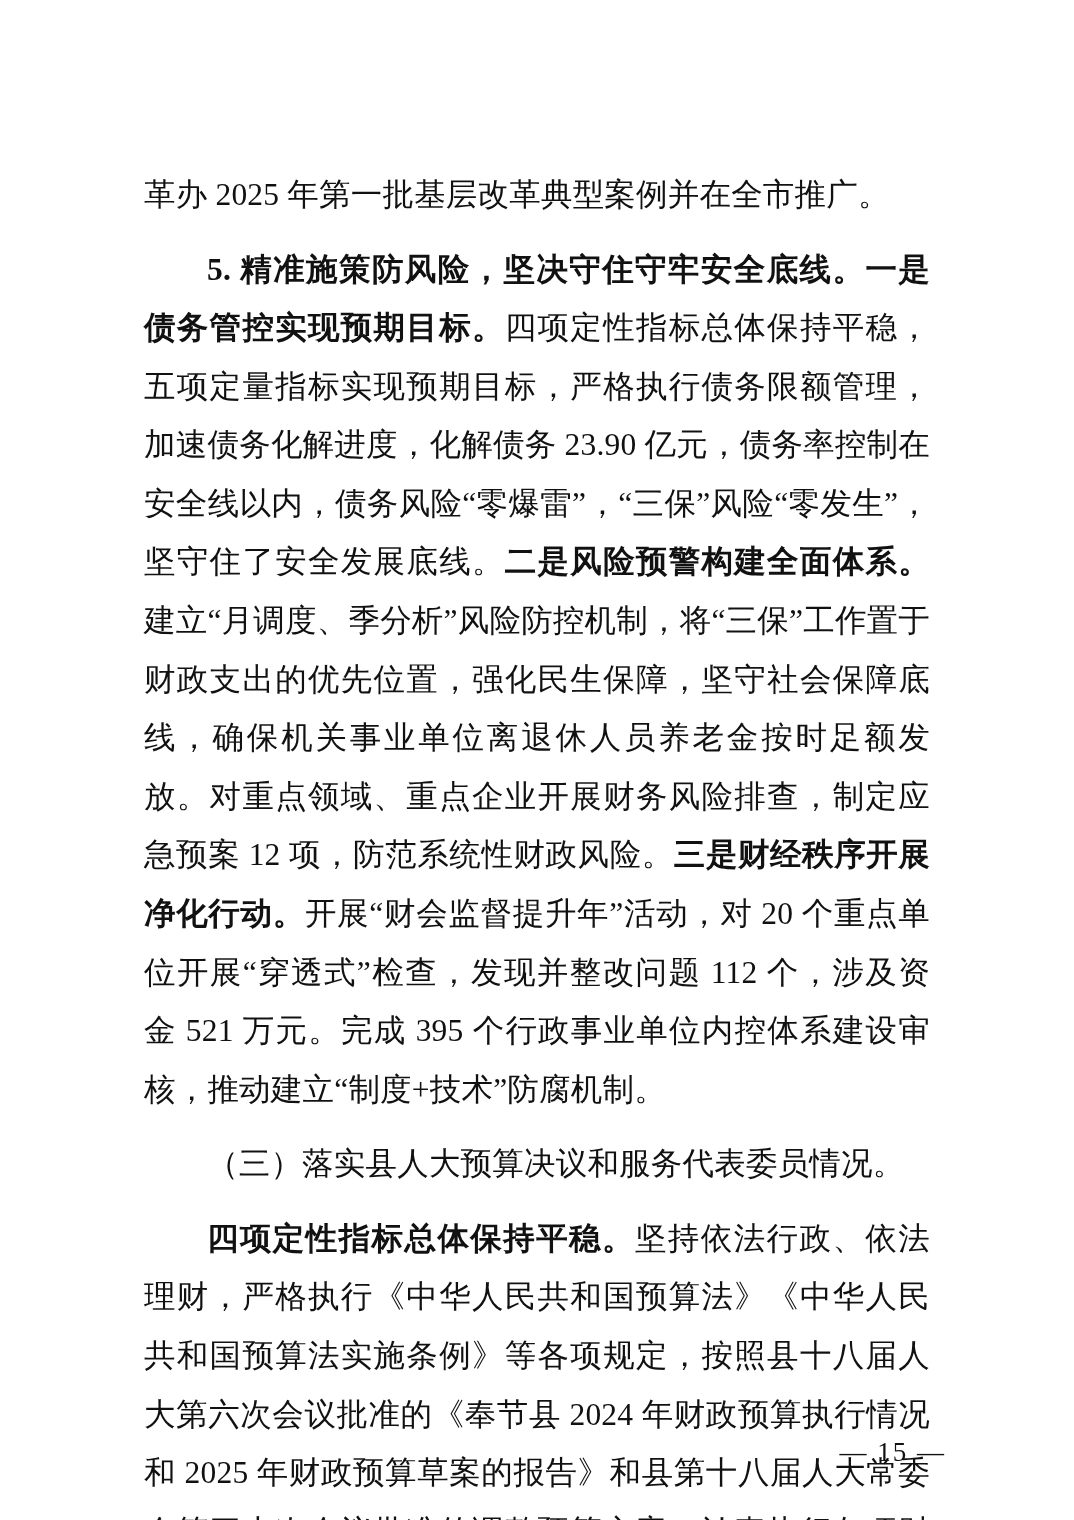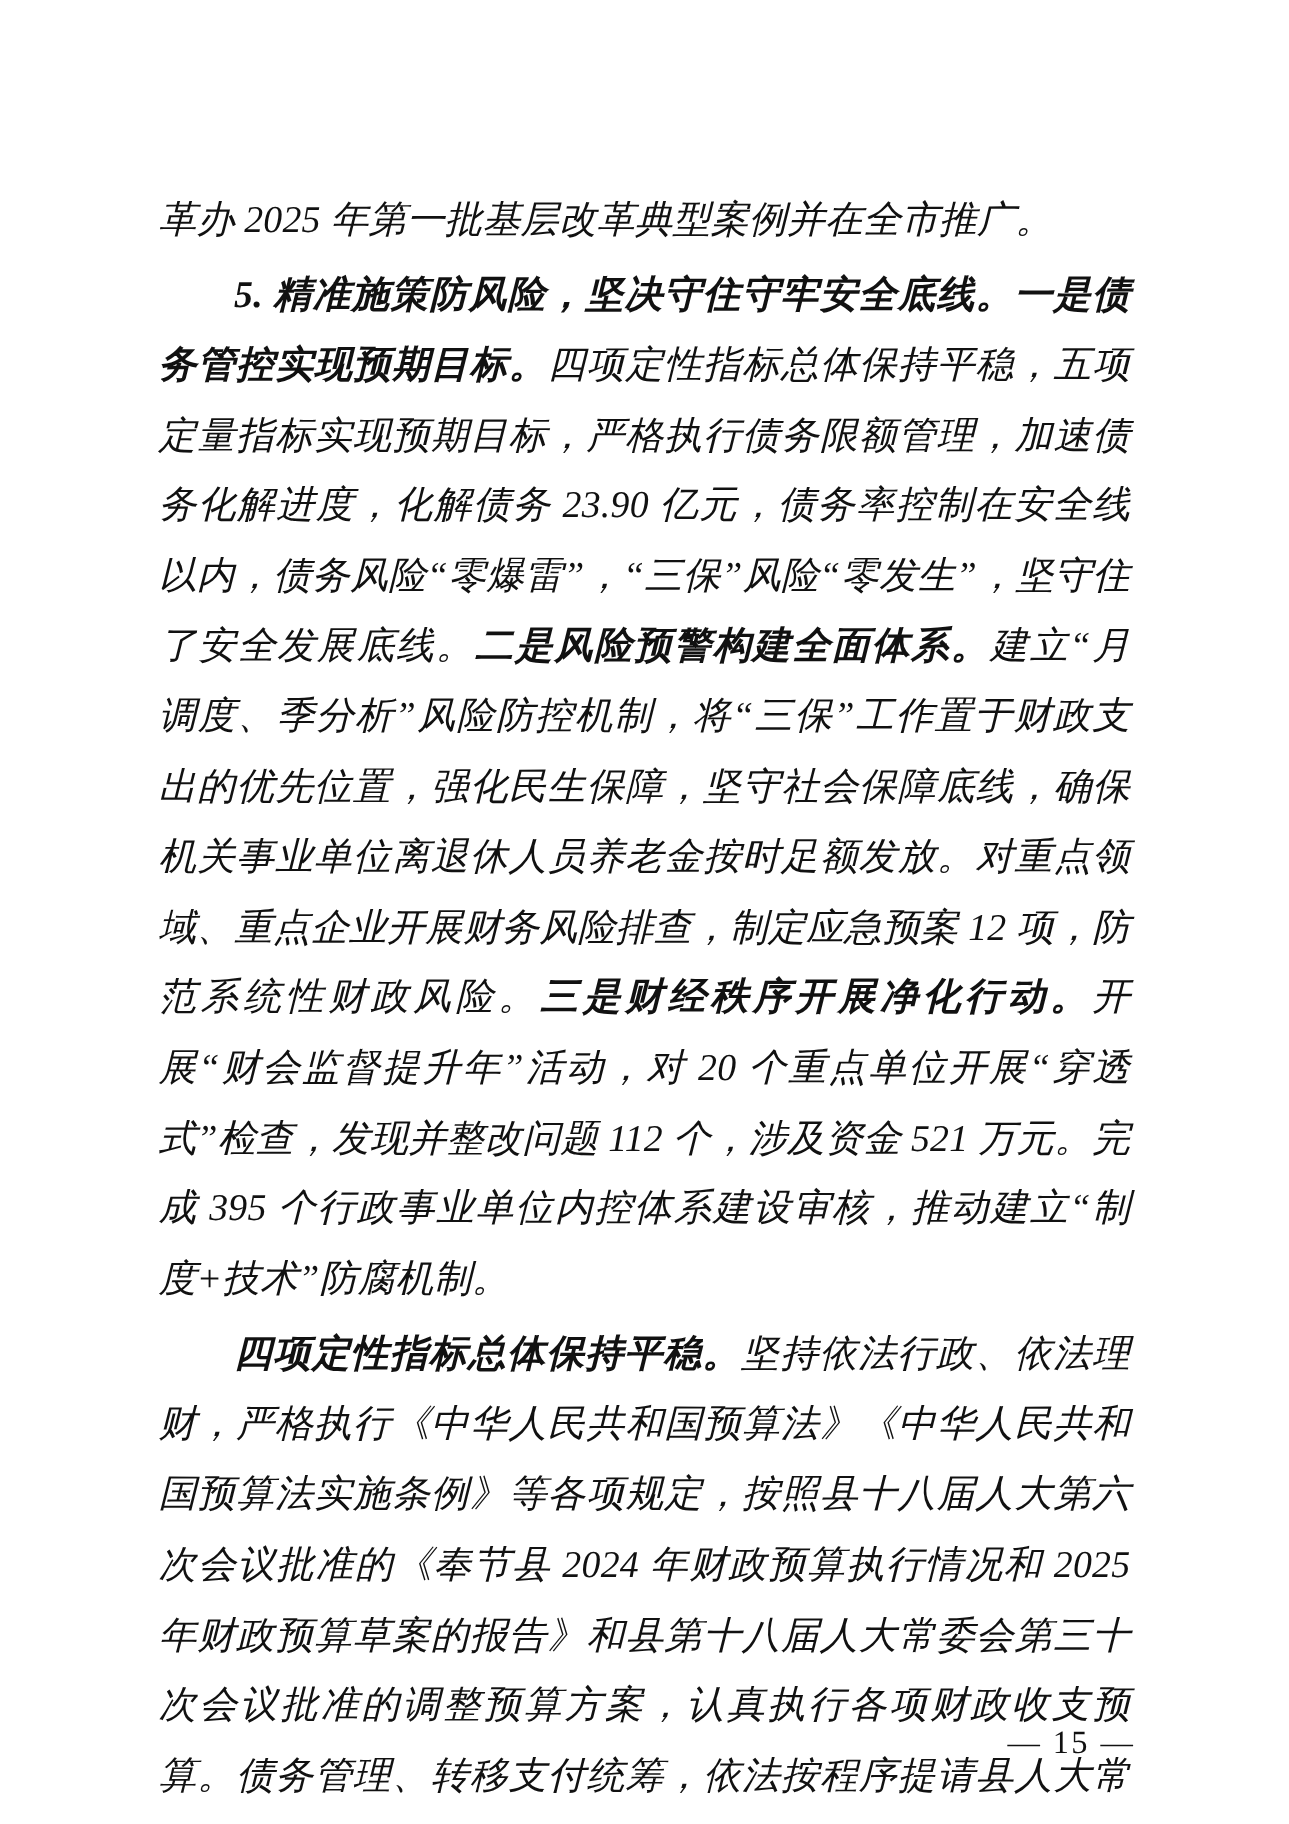--- a/index.html
+++ b/index.html
@@ -19,22 +19,21 @@
     overflow: hidden;
   }
   .body-text {
     font-size: 31.5px;
     line-height: 1.86;
     text-align: justify;
     text-justify: inter-ideograph;
     letter-spacing: 0.2px;
   }
   p {
-    margin: 4px;
-    font-style: italic;
+    margin: 16px;
   }
   .indent {
     text-indent: 2em;
   }
   .b {
     font-weight: bold;
   }
   .page-number {
     position: absolute;
     left: 0;
@@ -50,19 +49,20 @@
 </head>
 <body>
 
 <div class="page">
   <div class="body-text">
 
     <p class="para"><span>革办 2025 年第一批基层改革典型案例并在全市推广。</span></p>
 
     <p class="para indent"><span class="b">5. 精准施策防风险，坚决守住守牢安全底线。一是债务管控实现预期目标。</span><span>四项定性指标总体保持平稳，五项定量指标实现预期目标，严格执行债务限额管理，加速债务化解进度，化解债务 23.90 亿元，债务率控制在安全线以内，债务风险“零爆雷”，“三保”风险“零发生”，坚守住了安全发展底线。</span><span class="b">二是风险预警构建全面体系。</span><span>建立“月调度、季分析”风险防控机制，将“三保”工作置于财政支出的优先位置，强化民生保障，坚守社会保障底线，确保机关事业单位离退休人员养老金按时足额发放。对重点领域、重点企业开展财务风险排查，制定应急预案 12 项，防范系统性财政风险。</span><span class="b">三是财经秩序开展净化行动。</span><span>开展“财会监督提升年”活动，对 20 个重点单位开展“穿透式”检查，发现并整改问题 112 个，涉及资金 521 万元。完成 395 个行政事业单位内控体系建设审核，推动建立“制度+技术”防腐机制。</span></p>
 
+    <p class="para indent"><span>（三）落实县人大预算决议和服务代表委员情况。</span></p>
 
     <p class="para indent"><span class="b">四项定性指标总体保持平稳。</span><span>坚持依法行政、依法理财，严格执行《中华人民共和国预算法》《中华人民共和国预算法实施条例》等各项规定，按照县十八届人大第六次会议批准的《奉节县 2024 年财政预算执行情况和 2025 年财政预算草案的报告》和县第十八届人大常委会第三十次会议批准的调整预算方案，认真执行各项财政收支预算。债务管理、转移支付统筹，依法按程序提请县人大常委会审议，并认真落实审议意见，确保人大决议落地见效。</span></p>
 
   </div>
 
   <div class="page-number">— 15 —</div>
 </div>
 
 </body></html>

